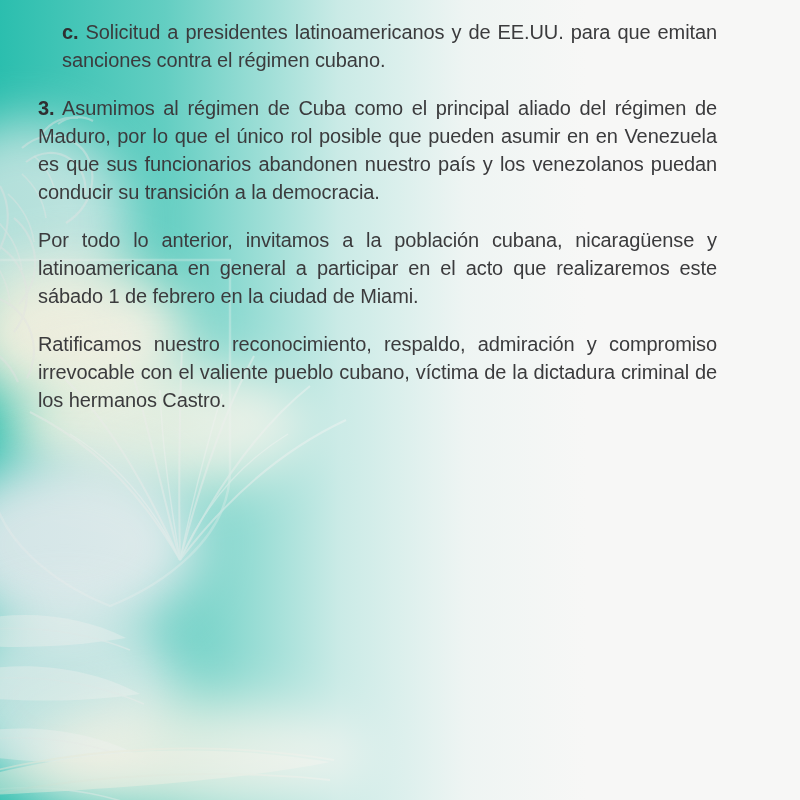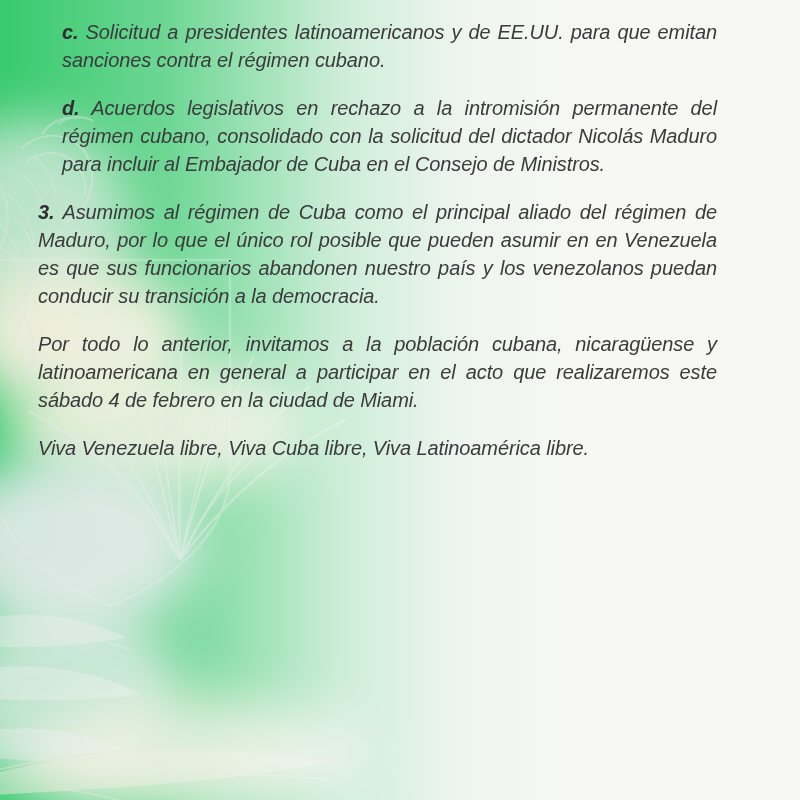--- a/index.html
+++ b/index.html
@@ -12,23 +12,22 @@
     background: #f7f7f6;
     font-family: "Liberation Sans", sans-serif;
     overflow: hidden;
   }
 
   
   .page {
     position: relative;
     width: 752px;
     height: 800px;
-    background: #22c55e;
+    background: #14b8a6;
     overflow: hidden;
-    font-style: italic;
   }
 
   .watermark {
     position: absolute;
     inset: 0;
     pointer-events: none;
     z-index: 0;
   }
   .wm-svg {
     position: absolute;
@@ -189,25 +188,24 @@
       </g>
     </svg>
 
     <div class="veil"></div>
   </div>
 
   <div class="doc">
 
     <p class="para sub"><span class="marker">c.</span><span> Solicitud a presidentes latinoamericanos y de EE.UU. para que emitan sanciones contra el régimen cubano.</span></p>
 
-    <p class="para sub"><span class="marker">d.</span><span> Acuerdos legislativos en rechazo a la intromisión permanente del régimen cubano, consolidado con la solicitud del dictador Nicolás Maduro para incluir al Embajador de Cuba en el Consejo de Ministros.</span></p>
 
     <p class="para"><span class="marker">3.</span><span> Asumimos al régimen de Cuba como el principal aliado del régimen de Maduro, por lo que el único rol posible que pueden asumir en en Venezuela es que sus funcionarios abandonen nuestro país y los venezolanos puedan conducir su transición a la democracia.</span></p>
 
 
 
-    <p class="para">Por todo lo anterior, invitamos a la población cubana, nicaragüense y latinoamericana en general a participar en el acto que realizaremos este sábado 4 de febrero en la ciudad de Miami.</p>
-
-
-    <p class="para tight-last">Viva Venezuela libre, Viva Cuba libre, Viva Latinoamérica libre.</p>
+    <p class="para">Por todo lo anterior, invitamos a la población cubana, nicaragüense y latinoamericana en general a participar en el acto que realizaremos este sábado 1 de febrero en la ciudad de Miami.</p>
+
+    <p class="para">Ratificamos nuestro reconocimiento, respaldo, admiración y compromiso irrevocable con el valiente pueblo cubano, víctima de la dictadura criminal de los hermanos Castro.</p>
+
 
   </div>
 </div>
 
 </body></html>

